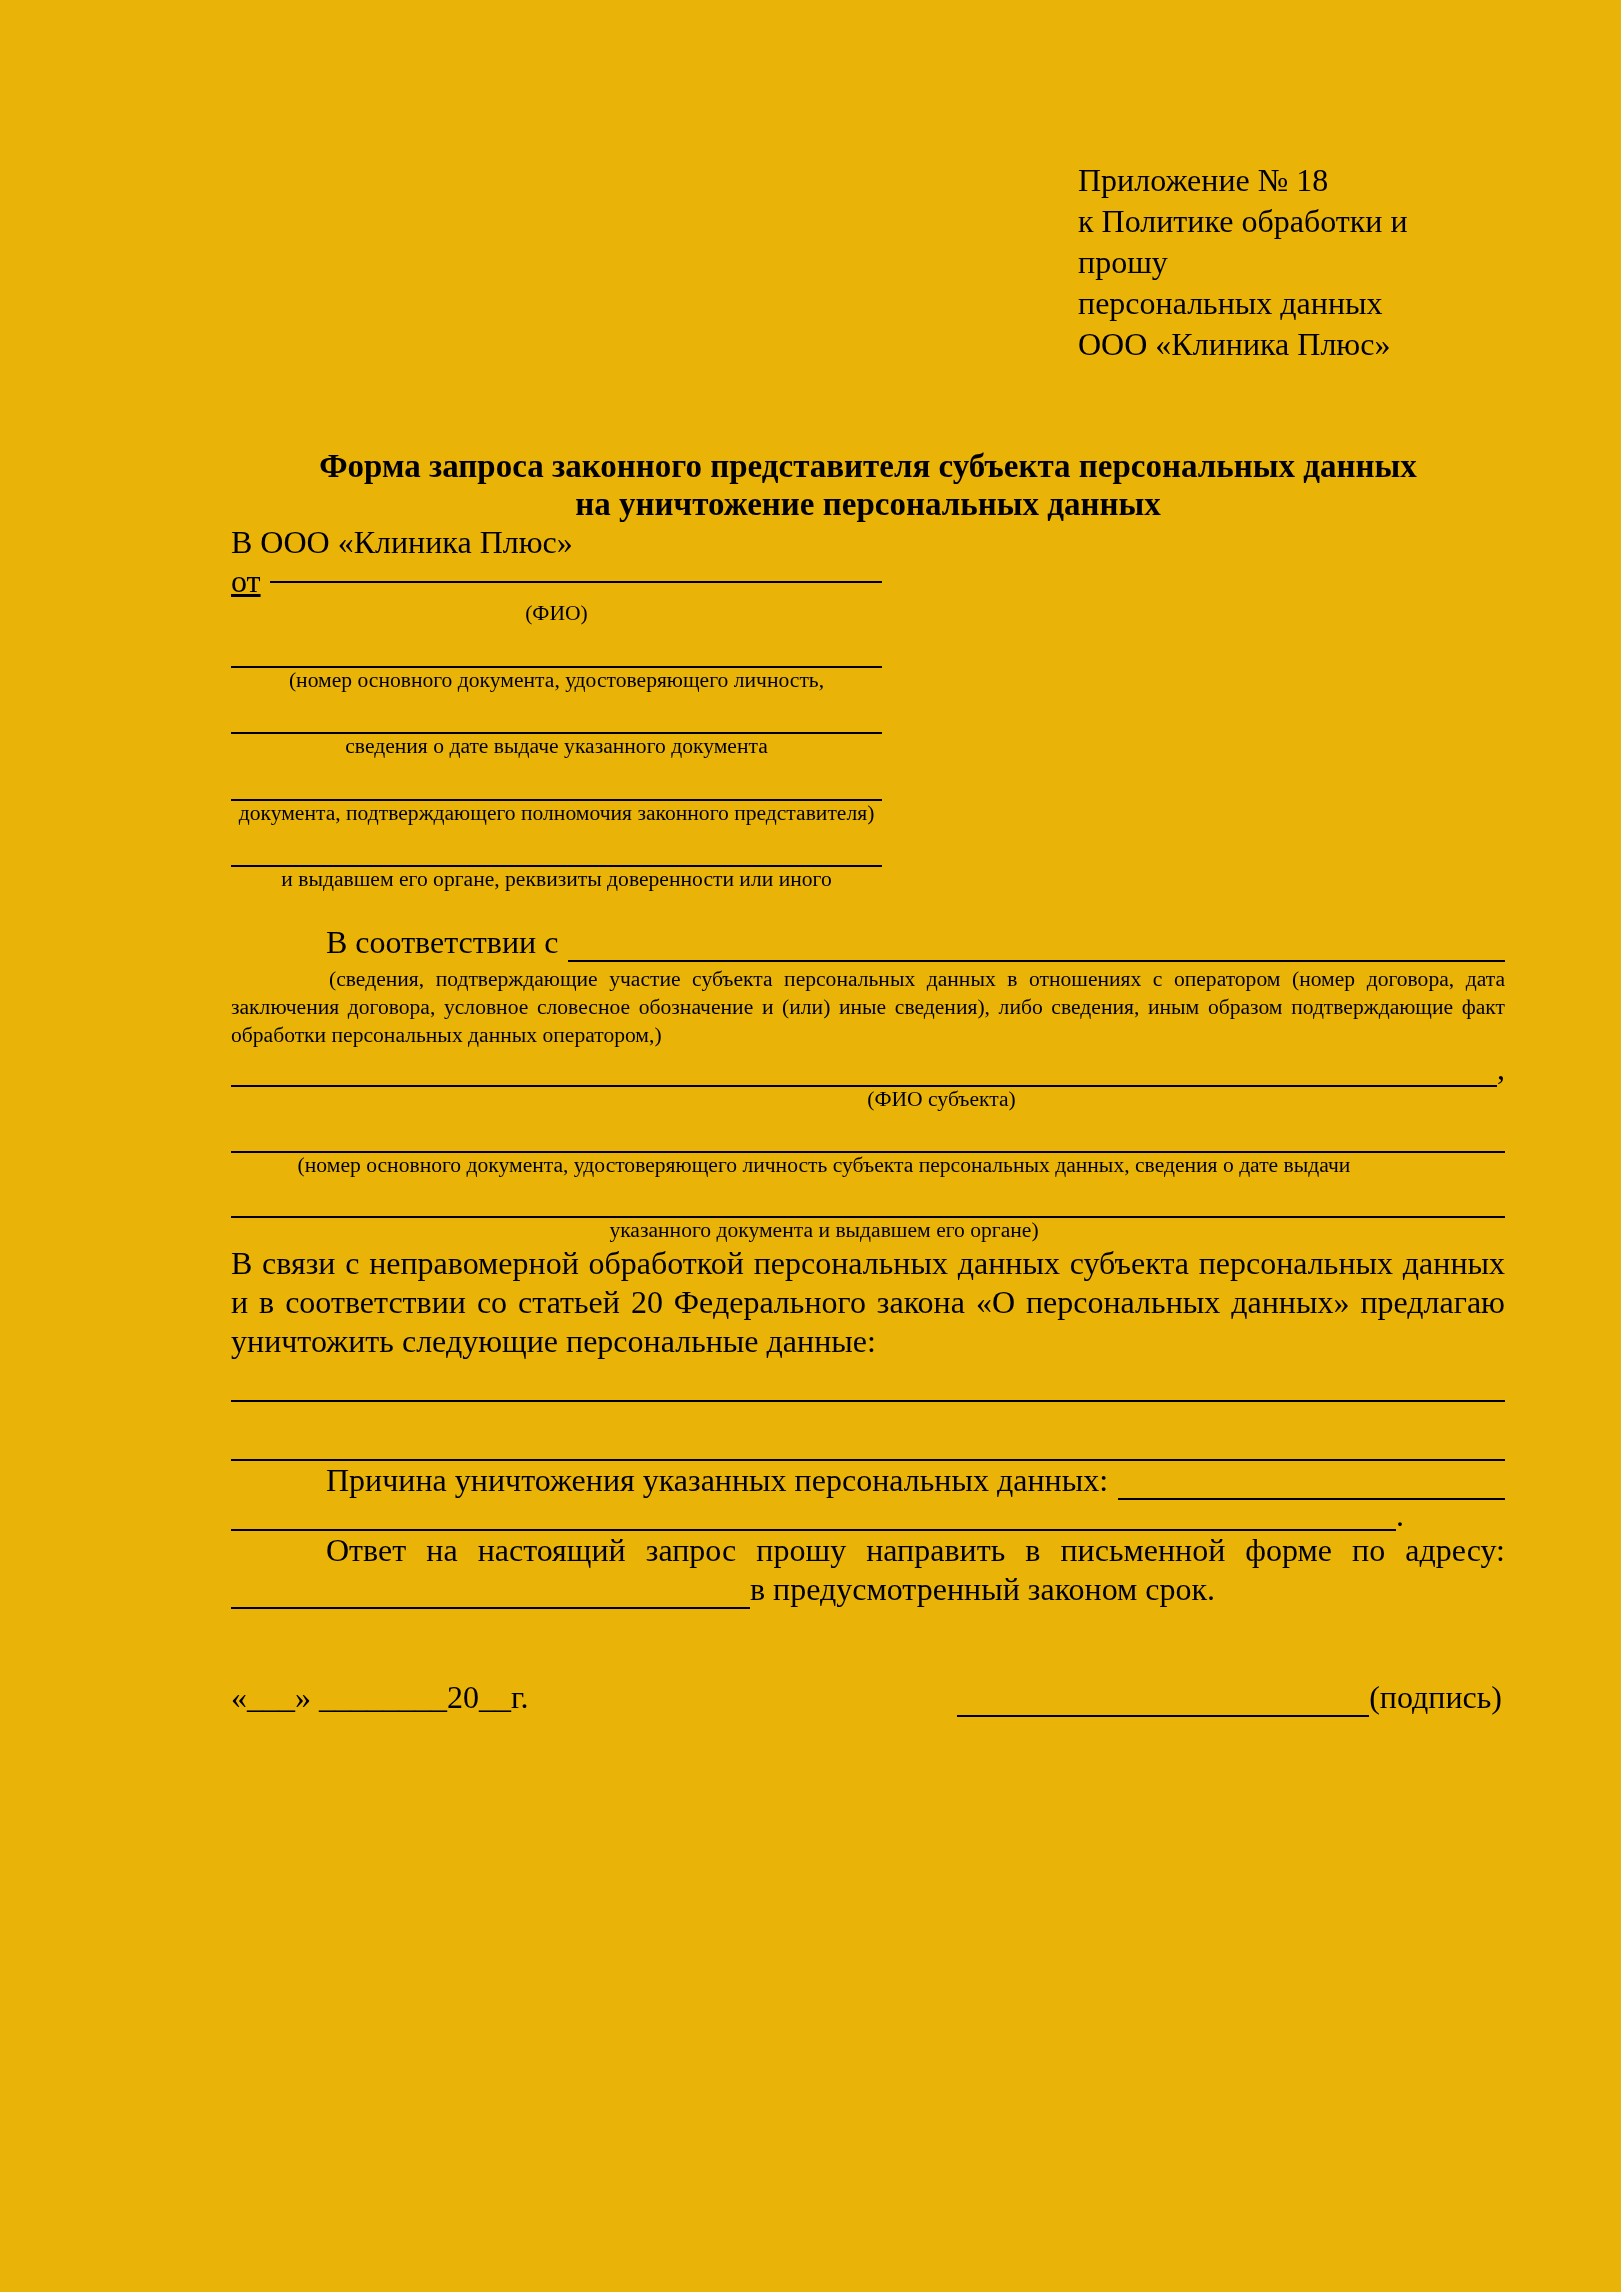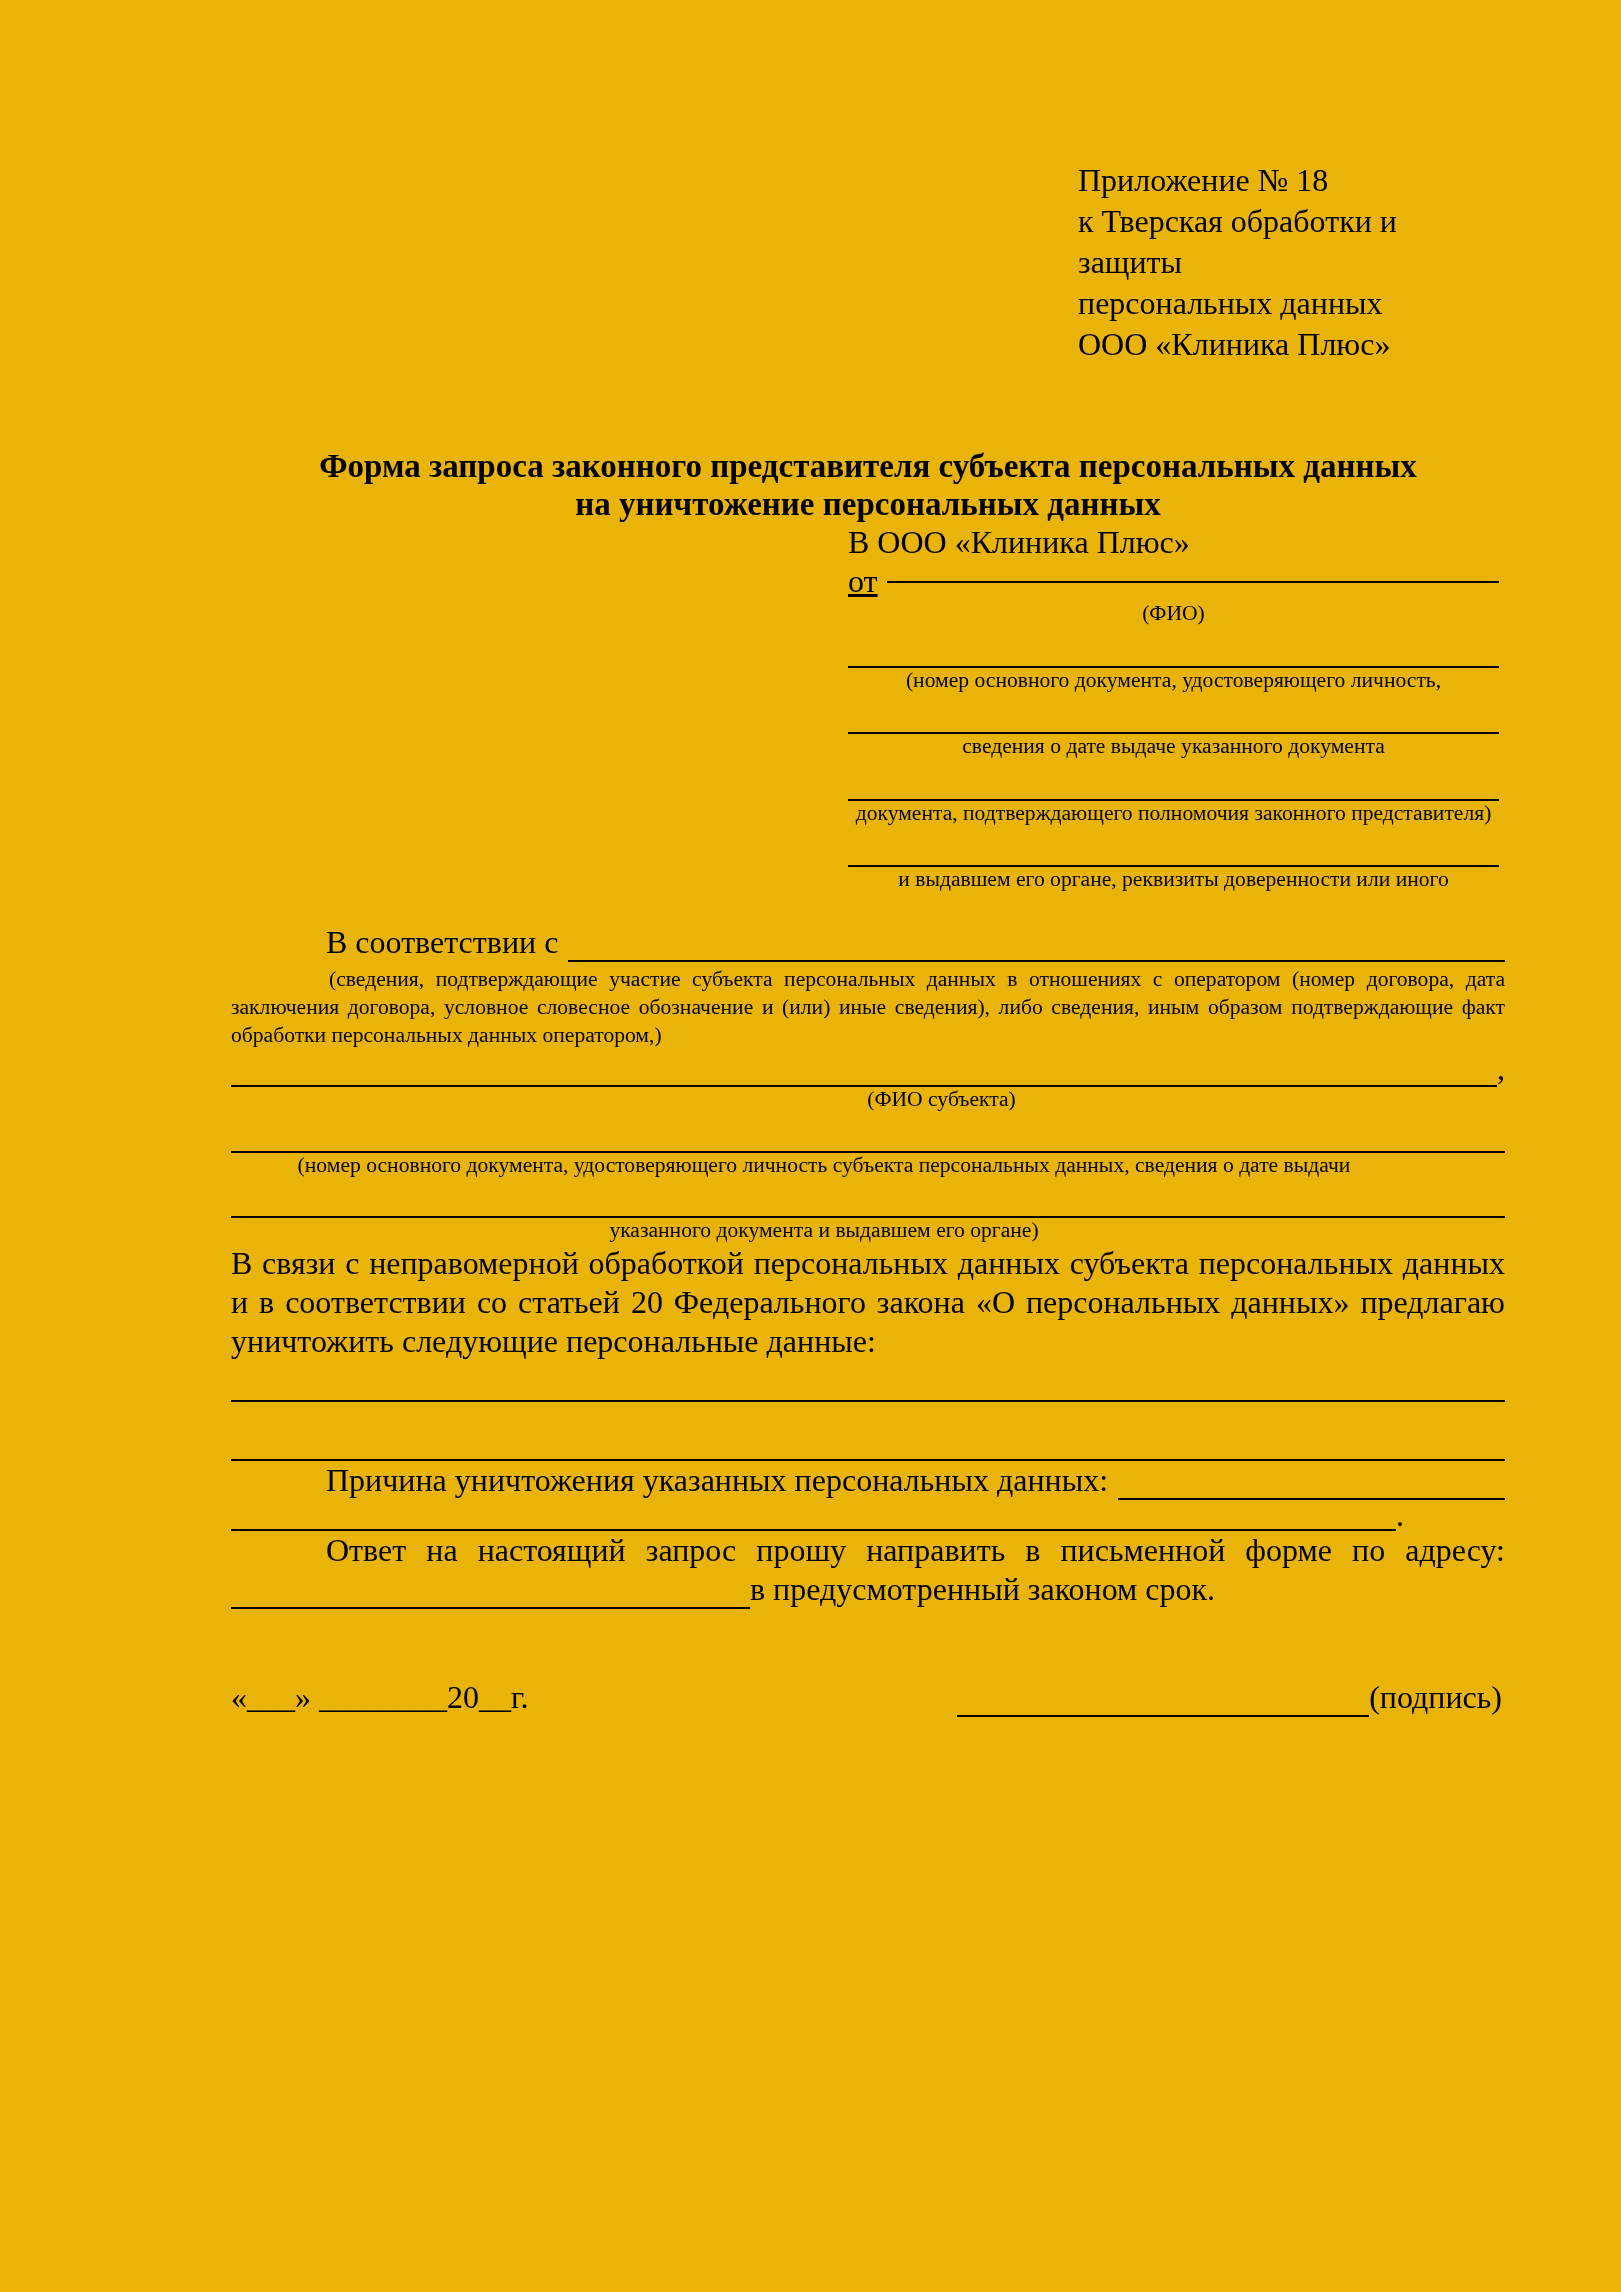--- a/index.html
+++ b/index.html
@@ -19,21 +19,21 @@
     font-size:32px;line-height:41px;
   }
   
   .doc-title{
     margin-top:82px;
     text-align:center;
     font-weight:bold;
     font-size:33px;line-height:38px;
   }
   
-  .addr{margin-left:617px;width:651px;}
+  .addr{width:651px;}
   .addr-line{font-size:32px;line-height:39px;}
   .flexrow{display:flex;align-items:center;text-decoration:underline;}
   .fill{flex:1;border-bottom:2.9px solid #000;}
   .gap{margin-left:9.8px;}
   .hint{
     font-size:21.6px;line-height:25.5px;
     text-align:center;white-space:nowrap;
   }
   .uline{height:39px;border-bottom:2.9px solid #000;}
   .uline-first{height:39px;border-bottom:2.9px solid #000;}
@@ -82,21 +82,21 @@
   .footer .sign-hint{white-space:nowrap;}
 </style>
 </head>
 <body>
 
 <div class="page">
   <div class="content">
 
     <div class="header-block">
       <div>Приложение № 18</div>
-      <div>к Тверская обработки и защиты</div>
+      <div>к Политике обработки и прошу</div>
       <div>персональных данных</div>
       <div>ООО «Клиника Плюс»</div>
     </div>
 
     <div class="doc-title">
       <div>Форма запроса законного представителя субъекта персональных данных</div>
       <div>на уничтожение персональных данных</div>
     </div>
 
     <div class="addr">

